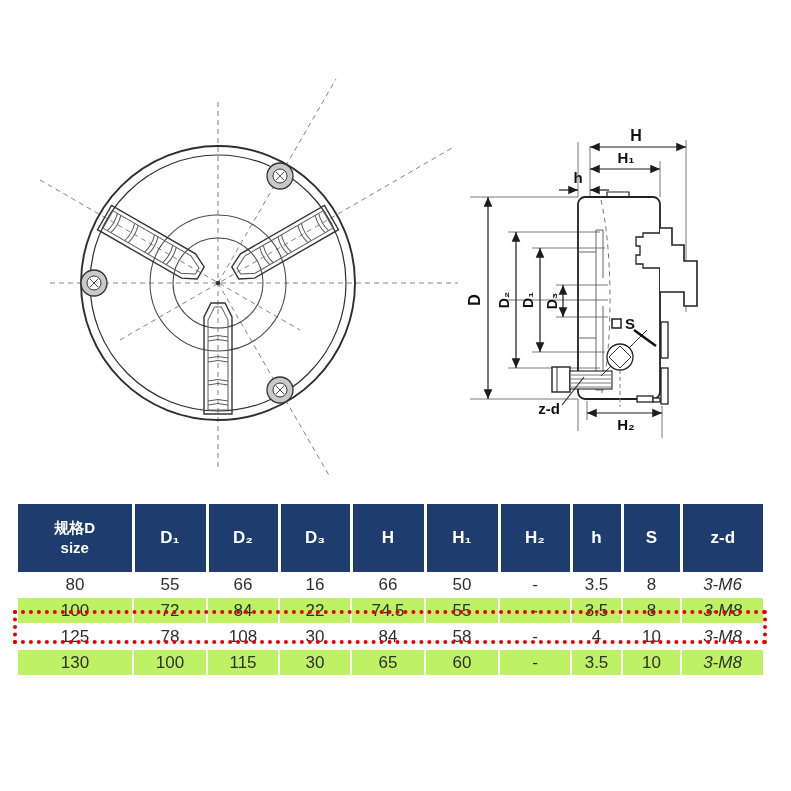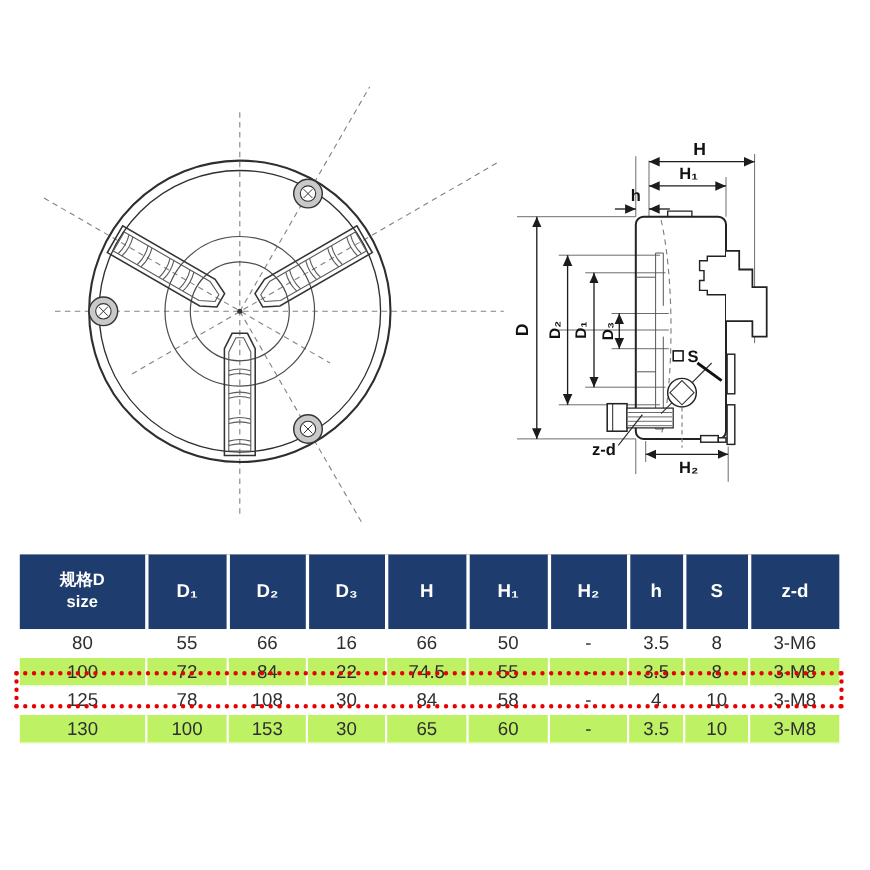--- a/index.html
+++ b/index.html
@@ -18,21 +18,21 @@
     background:#1e3c6d; color:#ffffff; font-size:17px; font-weight:bold;
     height:68px; text-align:center; vertical-align:middle; padding:0;
     border-right:3px solid #ffffff;
   }
   .spec-table th:last-child { border-right:none; }
   .spec-table th .two-line { display:block; font-size:15px; line-height:1.35; font-weight:bold; }
   .spec-table td {
     font-size:17px; color:#2f2f2f; text-align:center; vertical-align:middle;
     height:25px; padding:0; border-right:2px solid #ffffff; border-bottom:1px solid #ffffff;
   }
-  .spec-table td:last-child { border-right:none; }
+  .spec-table td:last-child { border-right:none;font-style:italic; }
   .row-alt td { background:#bef264; }
   .row-plain td { background:#ffffff; }
 
   
   .hl-box {
     position:absolute; left:13px; top:610px; width:754px; height:34px;
     border:4px dotted #e80000; box-sizing:border-box; pointer-events:none;
     background:transparent;
   }
 </style>
@@ -265,21 +265,21 @@
       <td>84</td>
       <td>58</td>
       <td>-</td>
       <td>4</td>
       <td>10</td>
       <td>3-M8</td>
     </tr>
     <tr class="row-alt">
       <td>130</td>
       <td>100</td>
-      <td>153</td>
+      <td>115</td>
       <td>30</td>
       <td>65</td>
       <td>60</td>
       <td>-</td>
       <td>3.5</td>
       <td>10</td>
       <td>3-M8</td>
     </tr>
   </tbody>
 </table>

